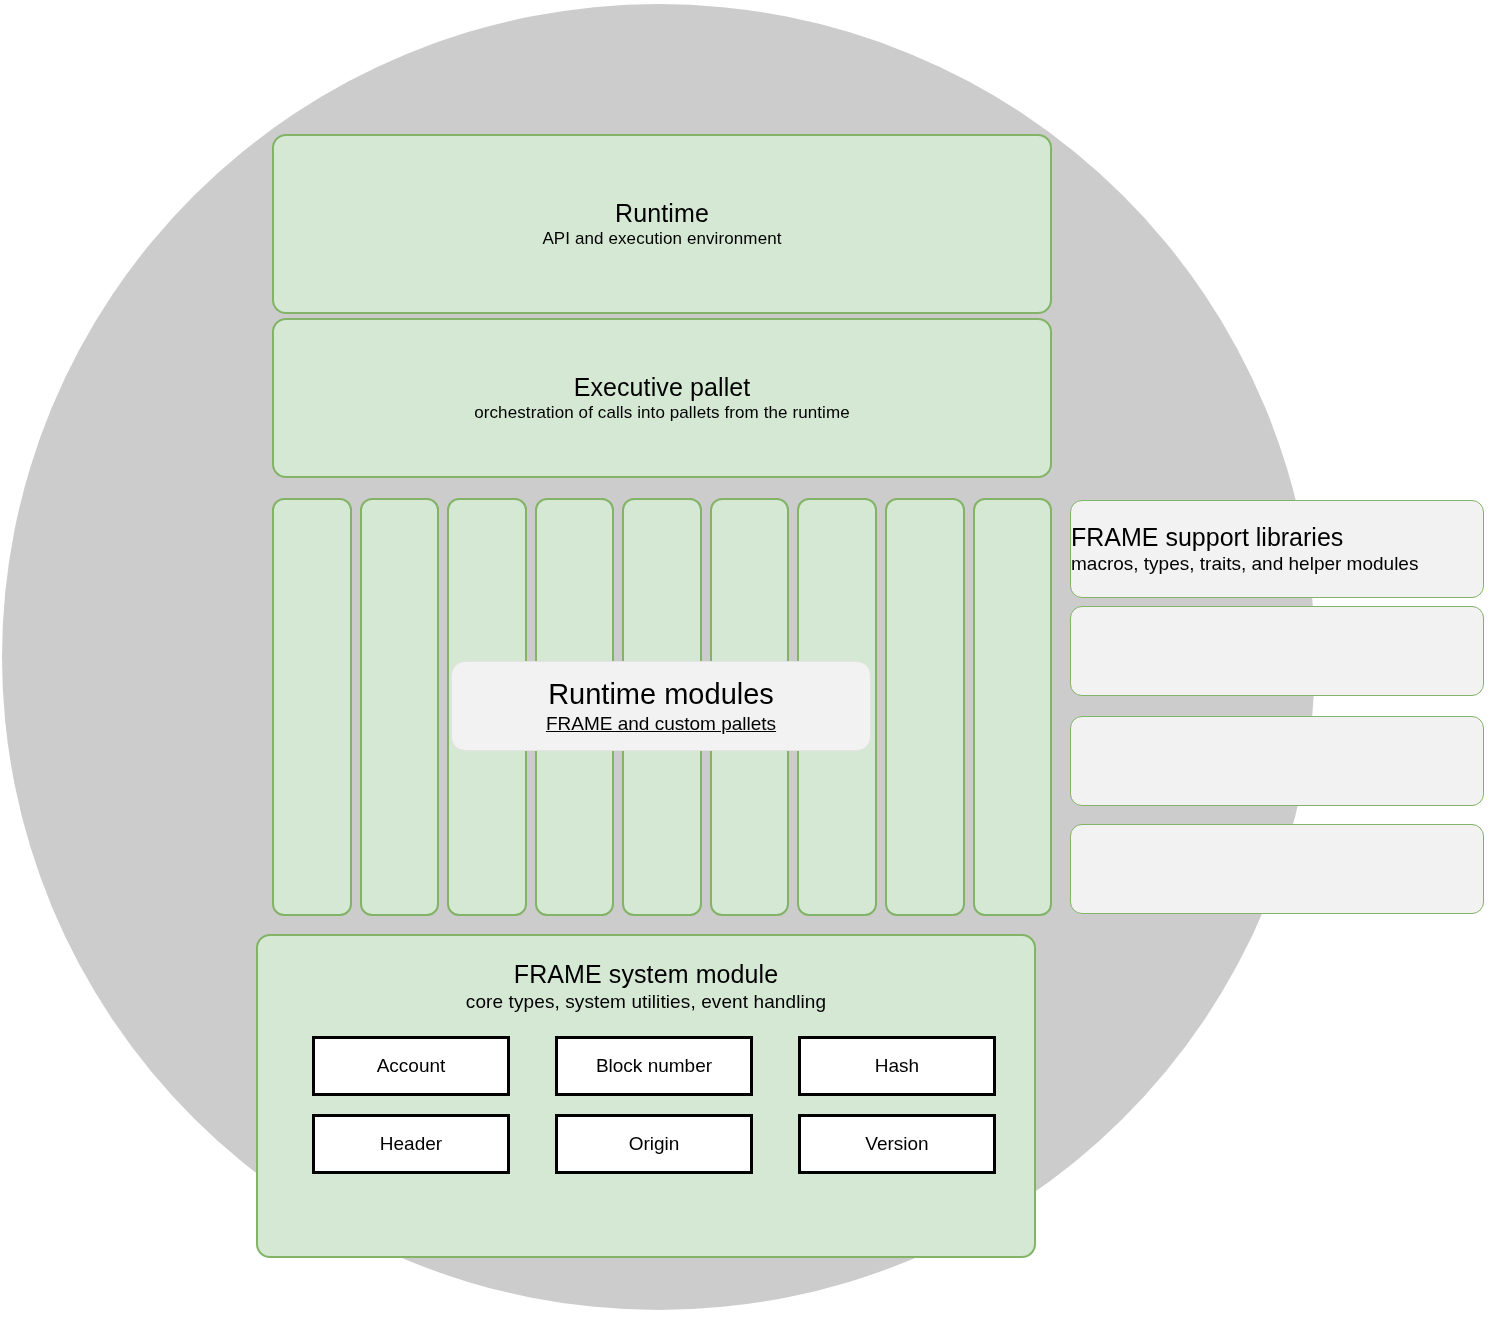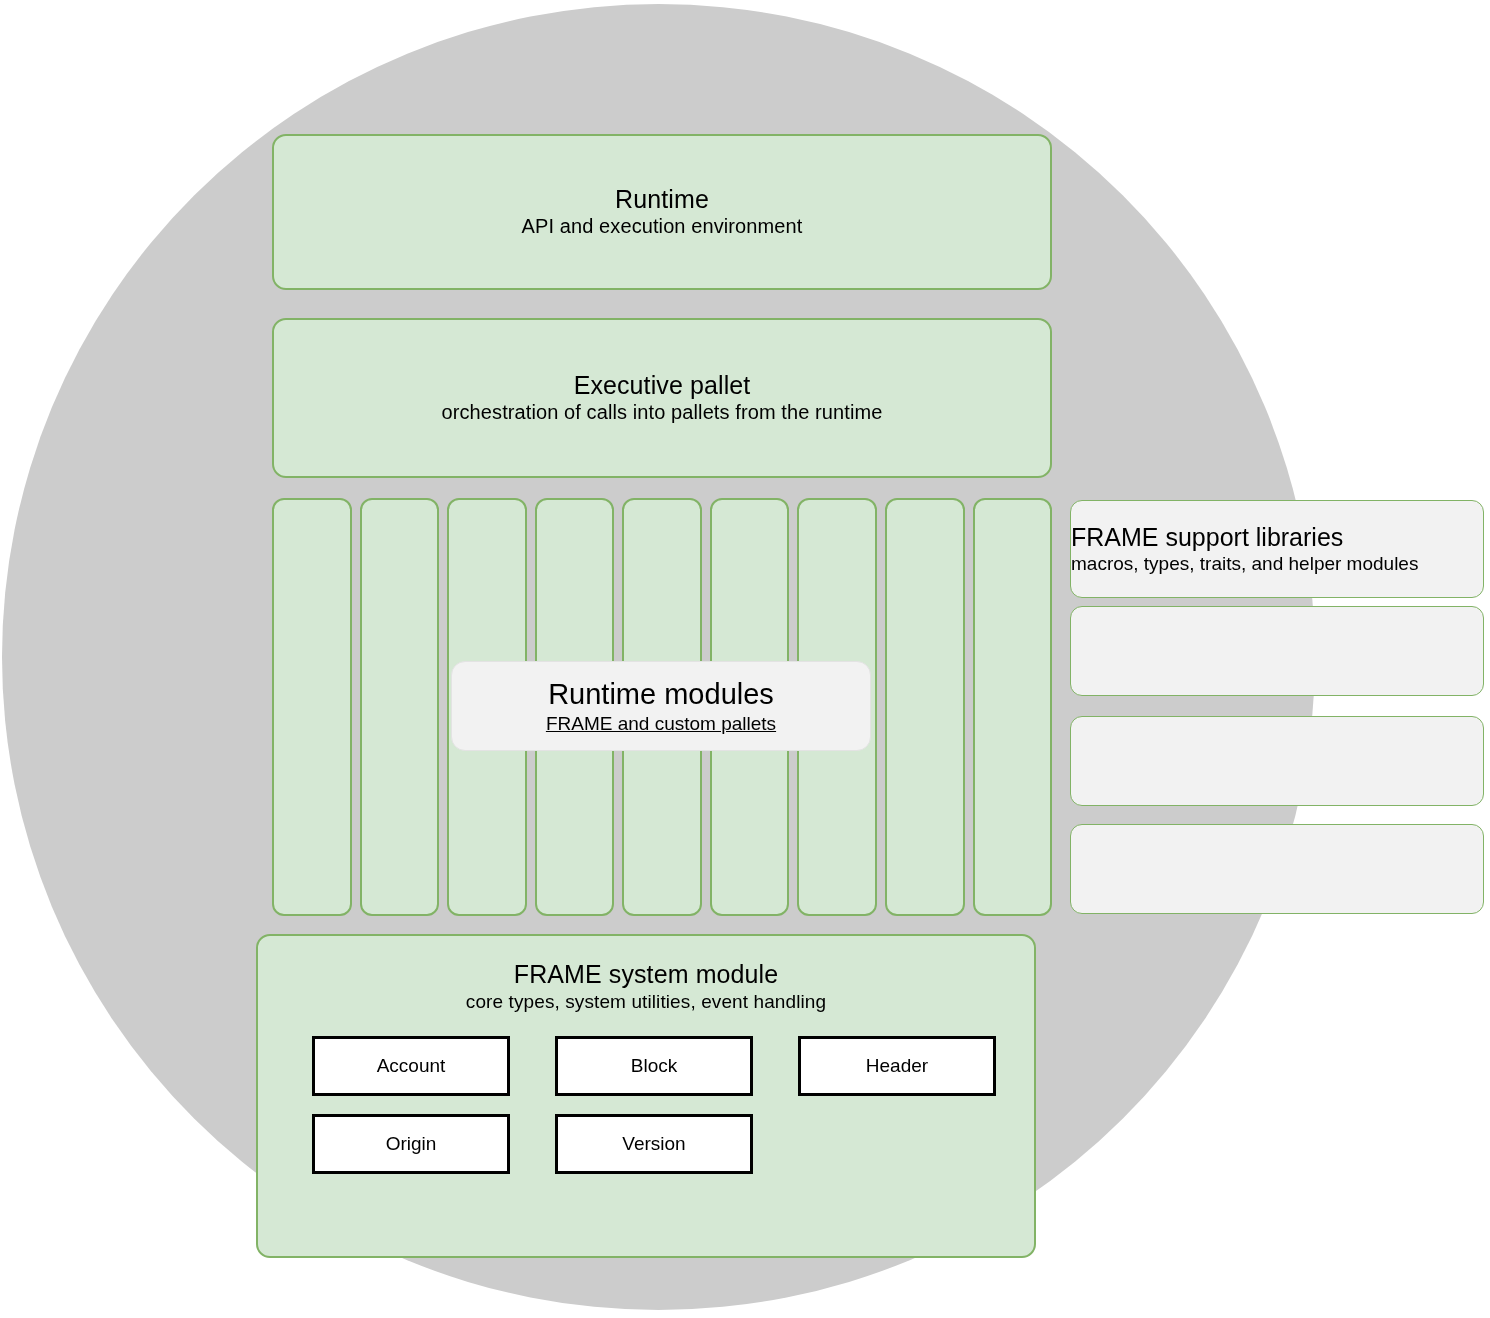--- a/index.html
+++ b/index.html
@@ -46,31 +46,31 @@
     text-align: center;
     color: #000000;
   }
 
   .gbox .title {
     font-size: 25px;
     line-height: 1.18;
     letter-spacing: 0.1px;
   }
   .gbox .subtitle {
-    font-size: 20px;
+    font-size: 17px;
     line-height: 1.25;
     letter-spacing: 0.1px;
   }
 
   
   #runtime-box {
     left: 272px;
     top: 134px;
     width: 780px;
-    height: 156px;
+    height: 180px;
   }
 
   #executive-box {
     left: 272px;
     top: 318px;
     width: 780px;
     height: 160px;
   }
 
   
@@ -206,21 +206,22 @@
     <div class="title">Runtime modules</div>
     <div class="subtitle">FRAME and custom pallets</div>
   </div>
 
   <div class="gbox" id="frame-system-box">
     <div class="title">FRAME system module</div>
     <div class="subtitle">core types, system utilities, event handling</div>
 
     <div id="system-type-grid">
       <div class="type-box">Account</div>
-      <div class="type-box">Block</div>
+      <div class="type-box">Block number</div>
+      <div class="type-box">Hash</div>
       <div class="type-box">Header</div>
       <div class="type-box">Origin</div>
       <div class="type-box">Version</div>
     </div>
   </div>
 
   <div class="support-box" id="support-box-1">
     <div class="title">FRAME support libraries</div>
     <div class="subtitle">macros, types, traits, and helper modules</div>
   </div>

